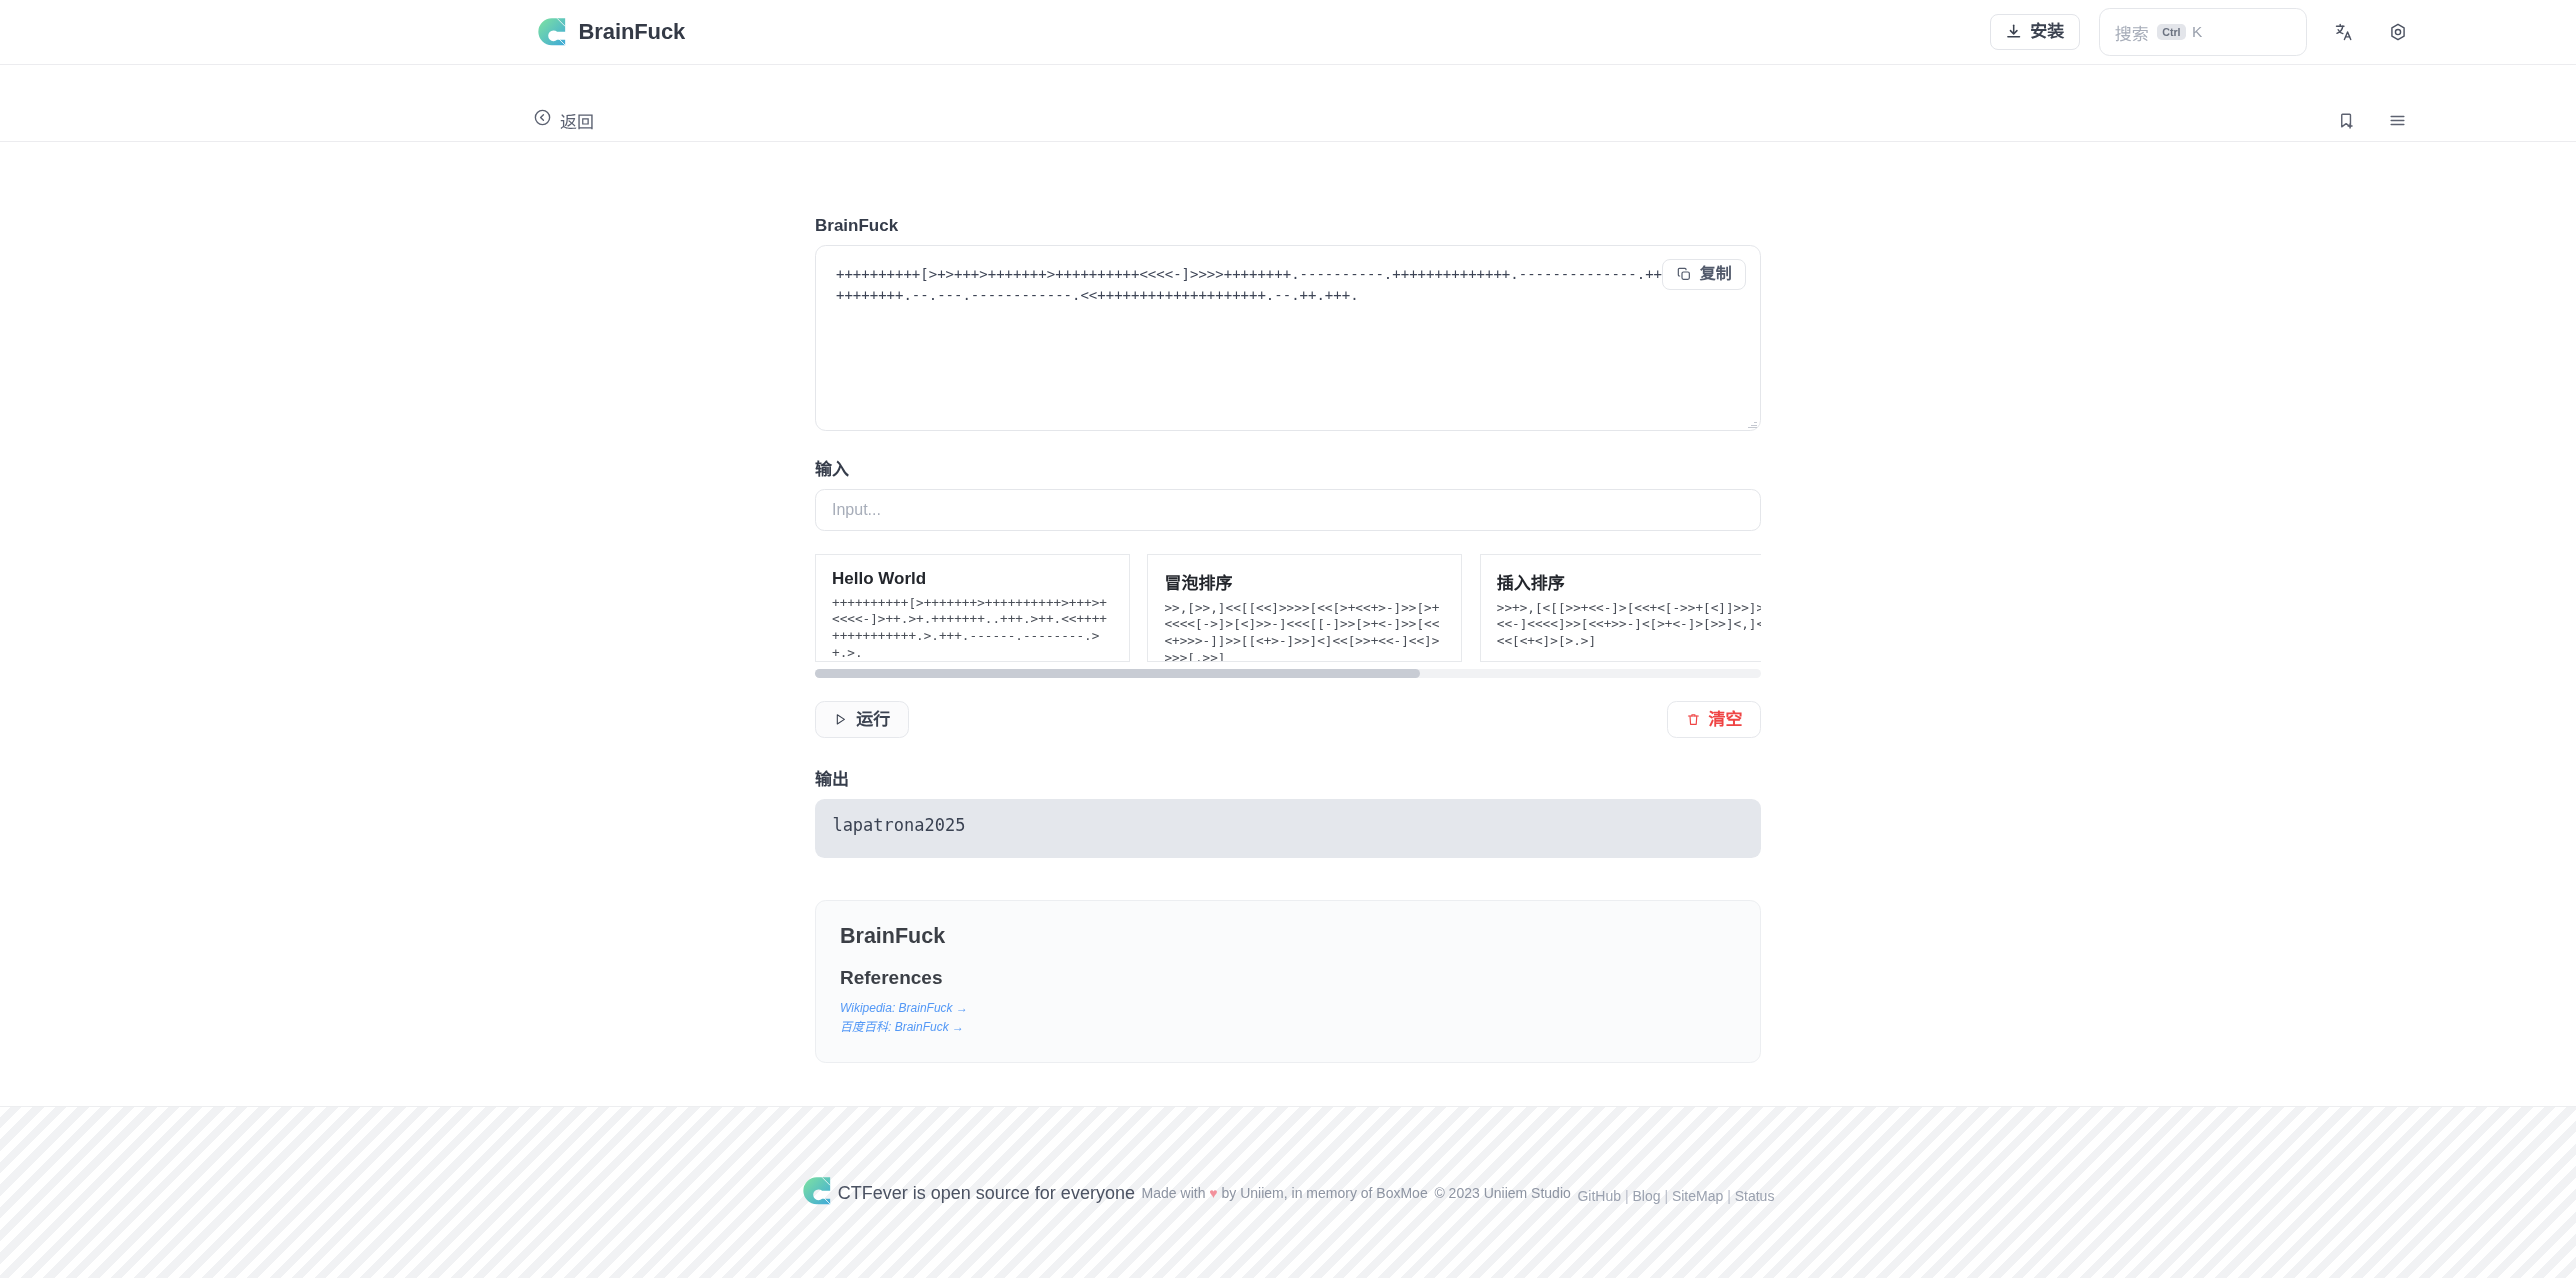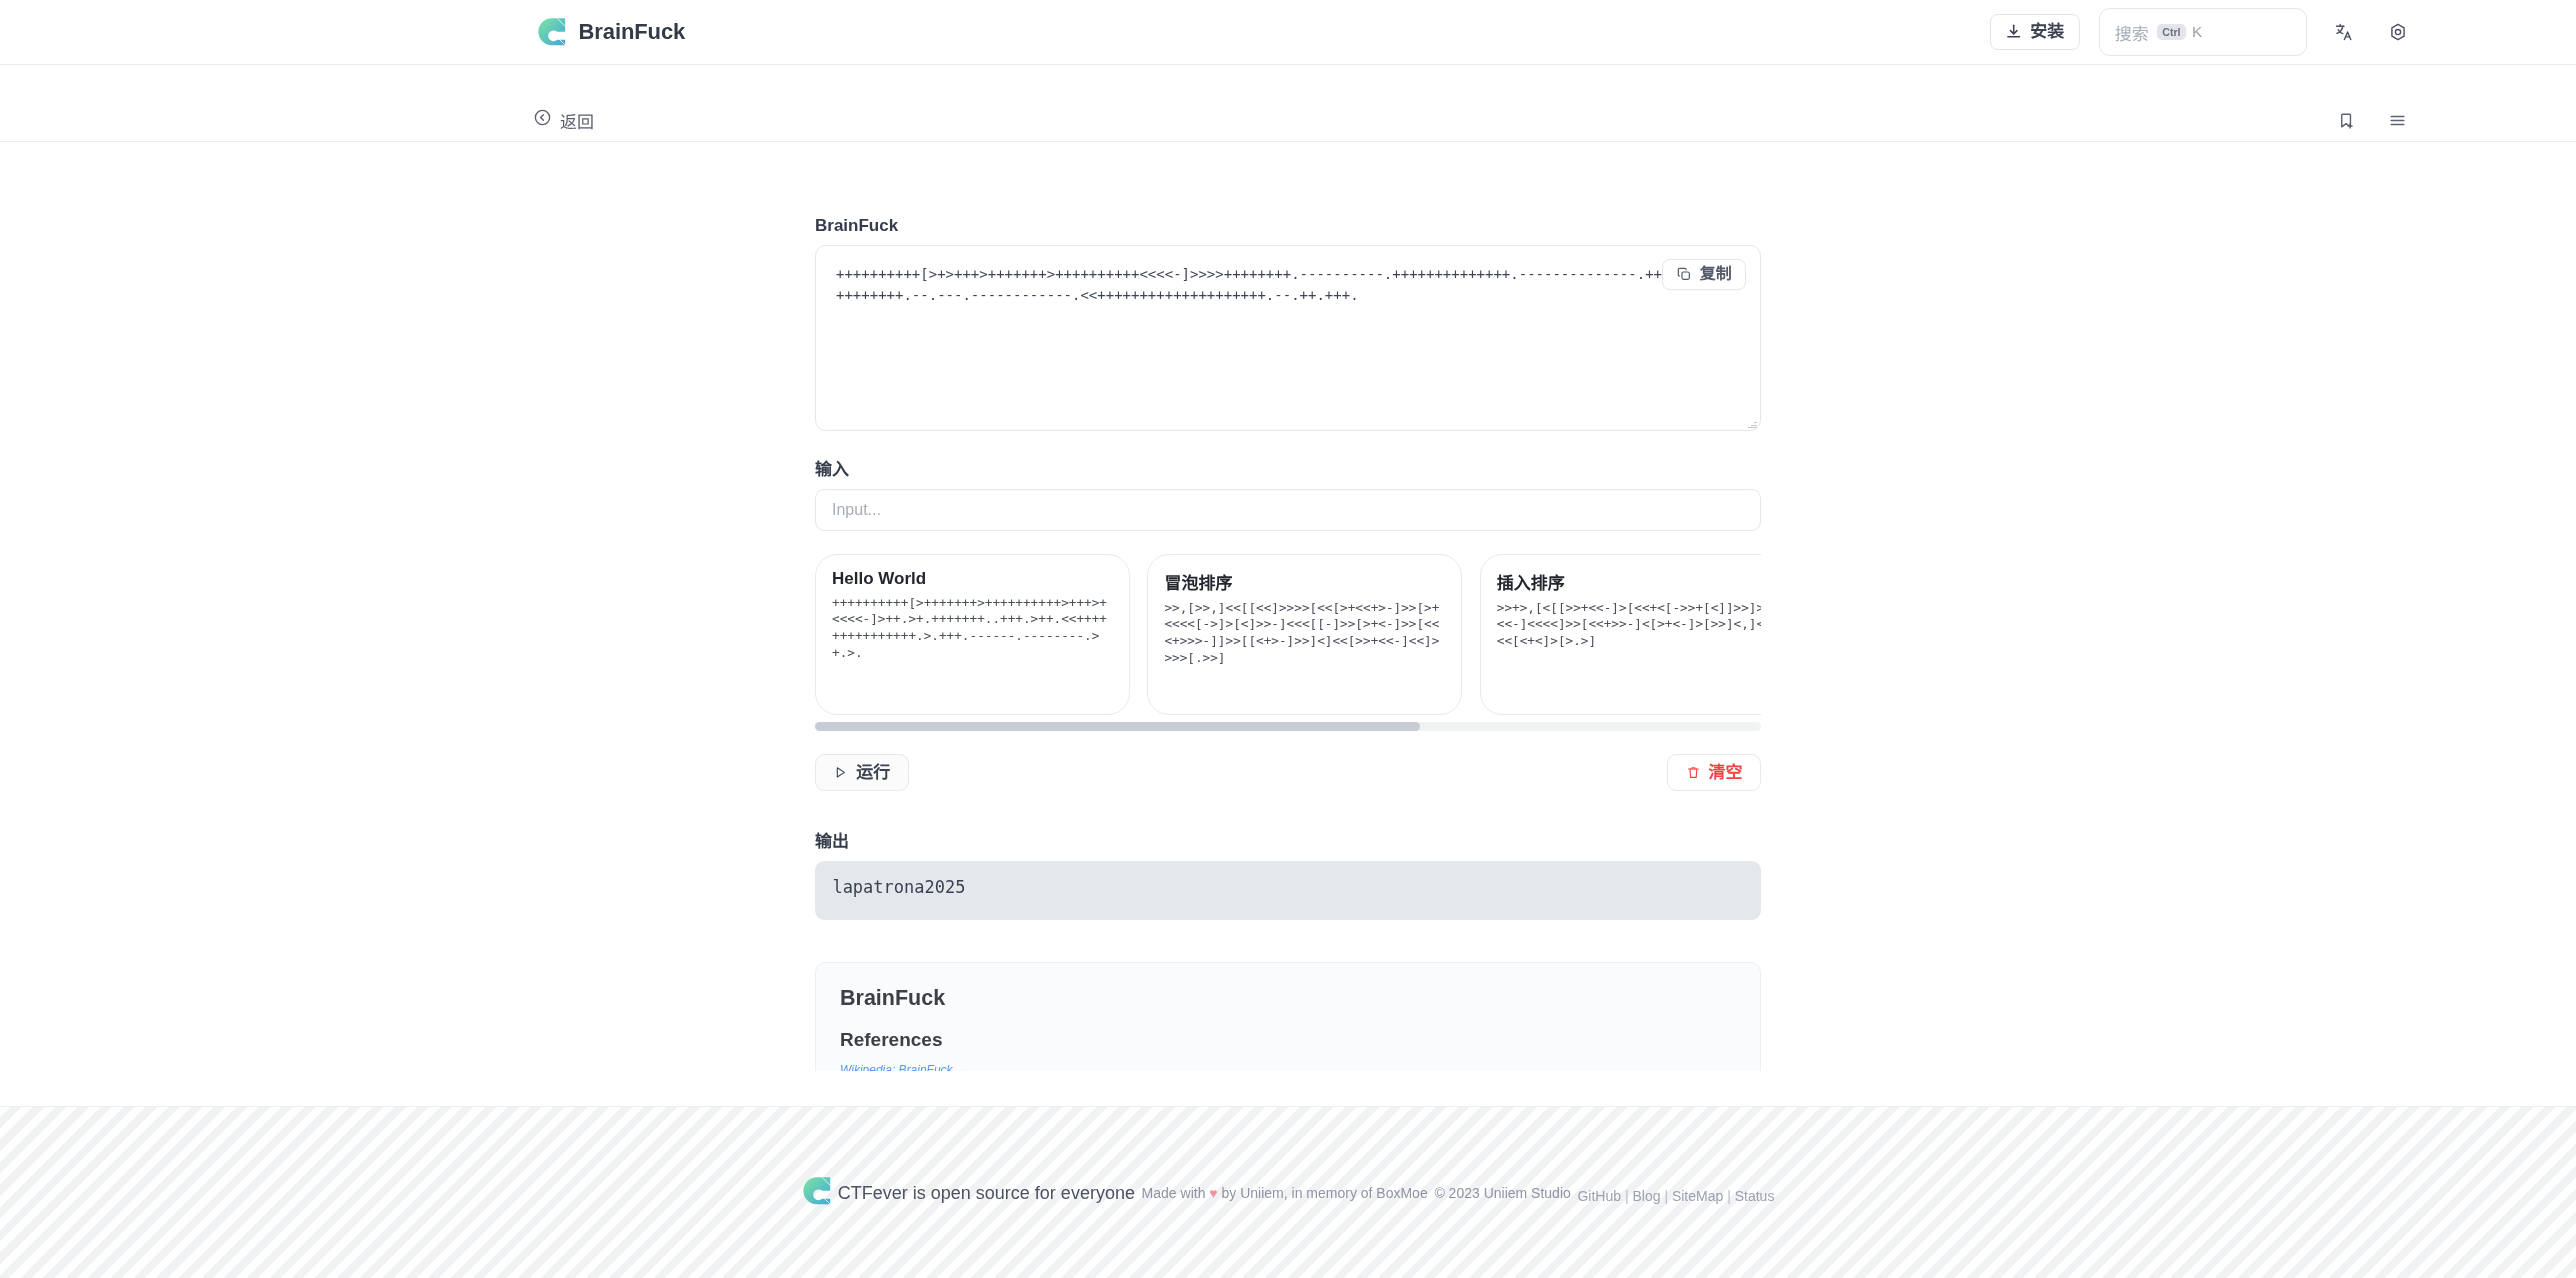--- a/index.html
+++ b/index.html
@@ -186,24 +186,24 @@
   
   .examples-wrap { margin-top: 23px; position: relative; }
   .examples {
     display: flex;
     gap: 17.4px;
     overflow: hidden;
   }
   .ex-card {
     flex: 0 0 315px;
     border: 0.7px solid #e7e9ec;
-    border-radius: 22px;
+    border-radius: 0;
     background: #fff;
     padding: 13.4px 16px;
-    height: 161px;
+    height: 108px;
     overflow: hidden;
     cursor: pointer;
   }
   .ex-title {
     font-size: 17px;
     font-weight: 700;
     color: #23262c;
     margin-bottom: 6px;
   }
   .ex-code {
@@ -246,21 +246,21 @@
     background: #fbfbfc;
     padding: 8.7px 17.4px;
     font-size: 17px;
     font-weight: 700;
     color: #3b4250;
     cursor: pointer;
     line-height: 1;
   }
   .btn-danger { color: #ef4444; margin-left: auto; background: #fff; }
 
-  .output-label { margin-top: 36px; }
+  .output-label { margin-top: 27px; }
   .output-box {
     width: 100%;
     min-height: 59px;
     border-radius: 9.4px;
     background: #e4e7ec;
     padding: 16px 17.4px;
     font-family: "DejaVu Sans Mono", monospace;
     font-size: 17px;
     color: #3a4252;
     word-break: break-all;

